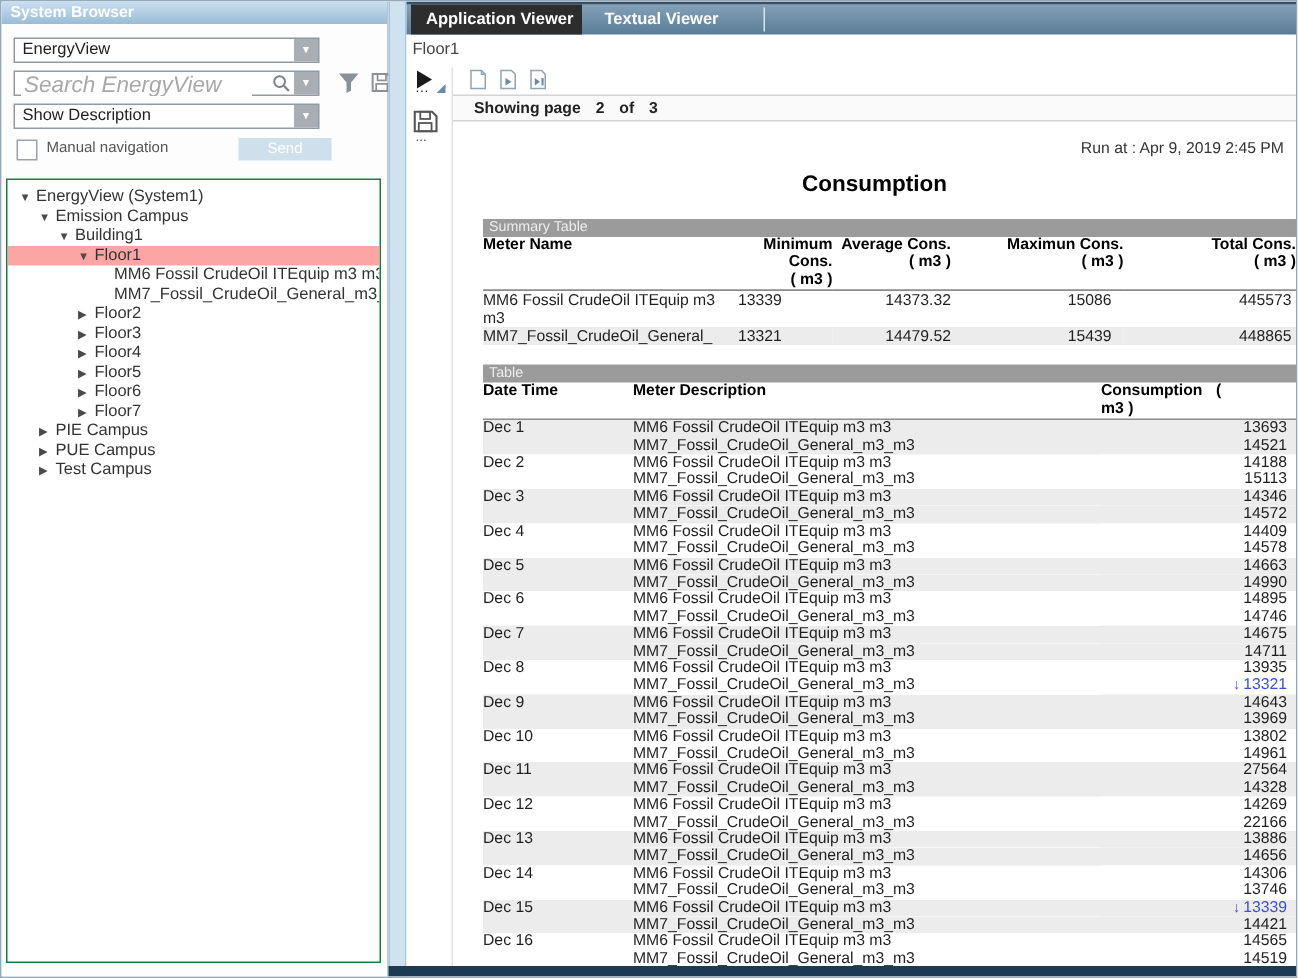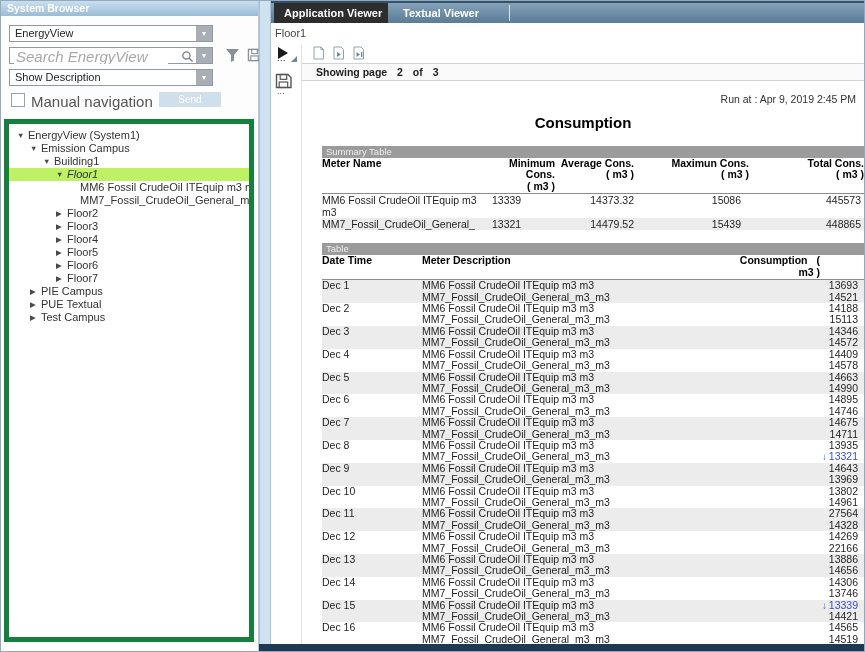--- a/index.html
+++ b/index.html
@@ -24,27 +24,27 @@
   .search-box input{position:absolute;left:4px;top:0;width:150px;height:14px;border:none;
               outline:none;font-family:"Liberation Sans",sans-serif;font-size:15px;
               font-style:italic;color:#666;}
   .search-box input::placeholder{color:#a8a8a8;font-style:italic;}
   .mag{position:absolute;right:18px;top:1px;}
   .search-box .ddbtn{right:0;top:0;}
   .funnel{position:absolute;left:216px;top:1px;}
   .savei{position:absolute;left:238px;top:1px;}
   .nav-row{position:relative;height:20px;margin-top:6px;}
   .cb{position:absolute;left:2px;top:1px;width:12px;height:12px;border:1px solid #9aa2ab;background:#fff;}
-  .cb-label{position:absolute;left:22px;top:1px;font-size:15px;color:#555;}
+  .cb-label{position:absolute;left:22px;top:1px;font-size:10px;color:#555;}
   .send-btn{position:absolute;left:150px;top:0;width:62px;height:15px;background:#cfe0ec;
             color:#fff;font-size:10px;text-align:center;line-height:15px;}
-  #tree-box{position:absolute;left:3px;right:4px;top:118px;bottom:9px;border:5px solid #15803d;
+  #tree-box{position:absolute;left:3px;right:4px;top:118px;bottom:9px;border:1px solid #15803d;
             background:#fff;overflow:hidden;padding-top:5px;}
   .tree-item{height:13px;line-height:13px;font-size:11px;color:#333;white-space:nowrap;overflow:hidden;}
-  .tree-item.selected{background:#bef264;font-style:italic;}
+  .tree-item.selected{background:#fca5a5;}
   .twisty{display:inline-block;width:11px;font-size:7.5px;color:#4a4a4a;text-align:left;vertical-align:top;}
 
   
   #splitter{position:absolute;left:258px;top:0;width:12px;height:650px;background:#cfe2f0;
             border-left:1px solid #a8c3da;border-right:1px solid #a8c3da;box-sizing:border-box;}
 
   
   #right{position:absolute;left:270px;top:0;width:593px;height:650px;background:#fff;}
   #tabbar{position:relative;height:22px;background:linear-gradient(#84a1b8,#5a7c97);
           border-top:2px solid #34516b;box-sizing:border-box;}
@@ -95,21 +95,21 @@
   #summaryTable td.v-avg{padding-right:0px;}
   #summaryTable td.v-max{padding-right:8px;}
   #summaryTable td.v-tot{padding-right:3px;}
   #summaryTable tr.alt{background:#ececec;}
   #summaryTable td{padding-top:1px;}
 
   
   #detailTable col.c-date{width:100px;}
   #detailTable col.c-val{width:130px;}
   #detailTable th{border-bottom:1px solid #8c8c8c;padding-bottom:1px;}
-  #detailTable .h-val{text-align:right;padding-right:44px;}
+  #detailTable .h-val{text-align:left;padding-right:44px;}
   #detailTable .h-val .unit{margin-left:9px;}
   #detailTable td.c-val{text-align:right;padding-right:6px;white-space:nowrap;}
   #detailTable td.c-desc{white-space:nowrap;overflow:hidden;}
   #detailTable tr.g-odd{background:#ececec;}
   #detailTable tr.g-even{background:#fff;}
   .mark-arrow{color:#3950cf;font-size:9.5px;margin-right:2px;}
   .mark-val{color:#3950cf;}
 
   #bottombar{position:absolute;left:258px;right:0;bottom:0;height:7px;background:#1d3a55;}
 </style>
@@ -166,21 +166,21 @@
         <div class="tree-item selected" style="padding-left: 47px;"><span class="twisty">▼</span><span>Floor1</span></div>
         <div class="tree-item" style="padding-left: 60px;"><span class="twisty"></span><span>MM6 Fossil CrudeOil ITEquip m3 m3</span></div>
         <div class="tree-item" style="padding-left: 60px;"><span class="twisty"></span><span>MM7_Fossil_CrudeOil_General_m3_m3</span></div>
         <div class="tree-item" style="padding-left: 47px;"><span class="twisty">▶</span><span>Floor2</span></div>
         <div class="tree-item" style="padding-left: 47px;"><span class="twisty">▶</span><span>Floor3</span></div>
         <div class="tree-item" style="padding-left: 47px;"><span class="twisty">▶</span><span>Floor4</span></div>
         <div class="tree-item" style="padding-left: 47px;"><span class="twisty">▶</span><span>Floor5</span></div>
         <div class="tree-item" style="padding-left: 47px;"><span class="twisty">▶</span><span>Floor6</span></div>
         <div class="tree-item" style="padding-left: 47px;"><span class="twisty">▶</span><span>Floor7</span></div>
         <div class="tree-item" style="padding-left: 21px;"><span class="twisty">▶</span><span>PIE Campus</span></div>
-        <div class="tree-item" style="padding-left: 21px;"><span class="twisty">▶</span><span>PUE Textual</span></div>
+        <div class="tree-item" style="padding-left: 21px;"><span class="twisty">▶</span><span>PUE Campus</span></div>
         <div class="tree-item" style="padding-left: 21px;"><span class="twisty">▶</span><span>Test Campus</span></div>
       </div>
   </section>
 
   <div id="splitter"></div>
 
   <section id="right">
     <div id="tabbar">
       <div class="tab active">Application Viewer</div>
       <div class="tab inactive">Textual Viewer</div>

